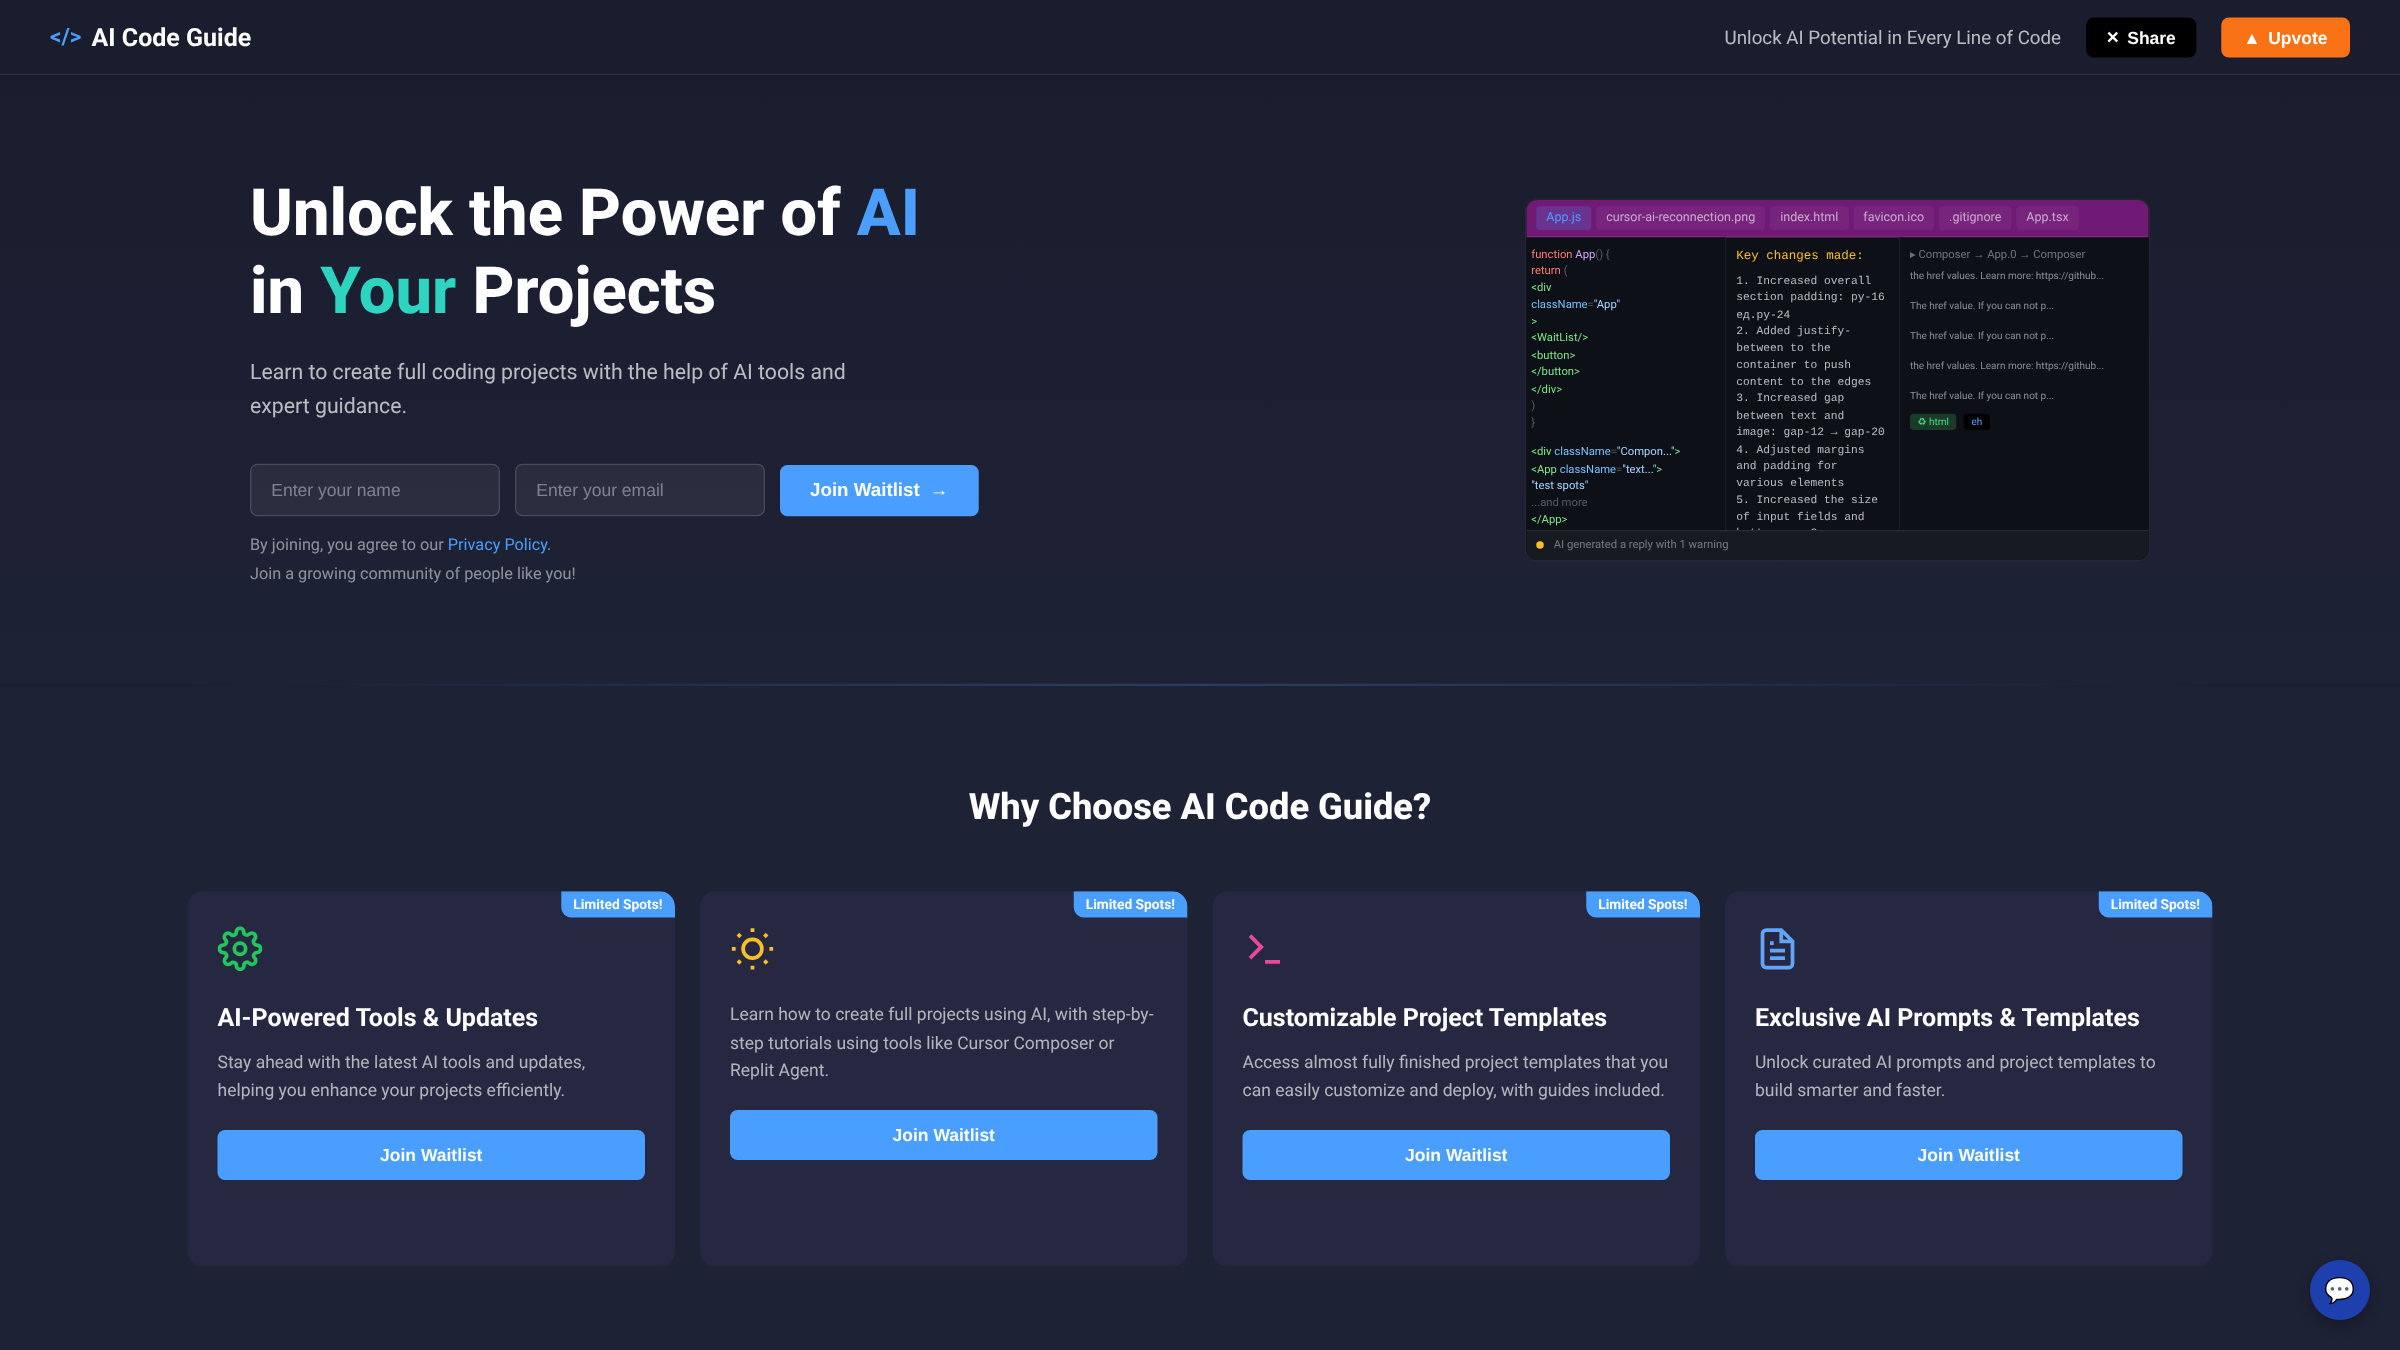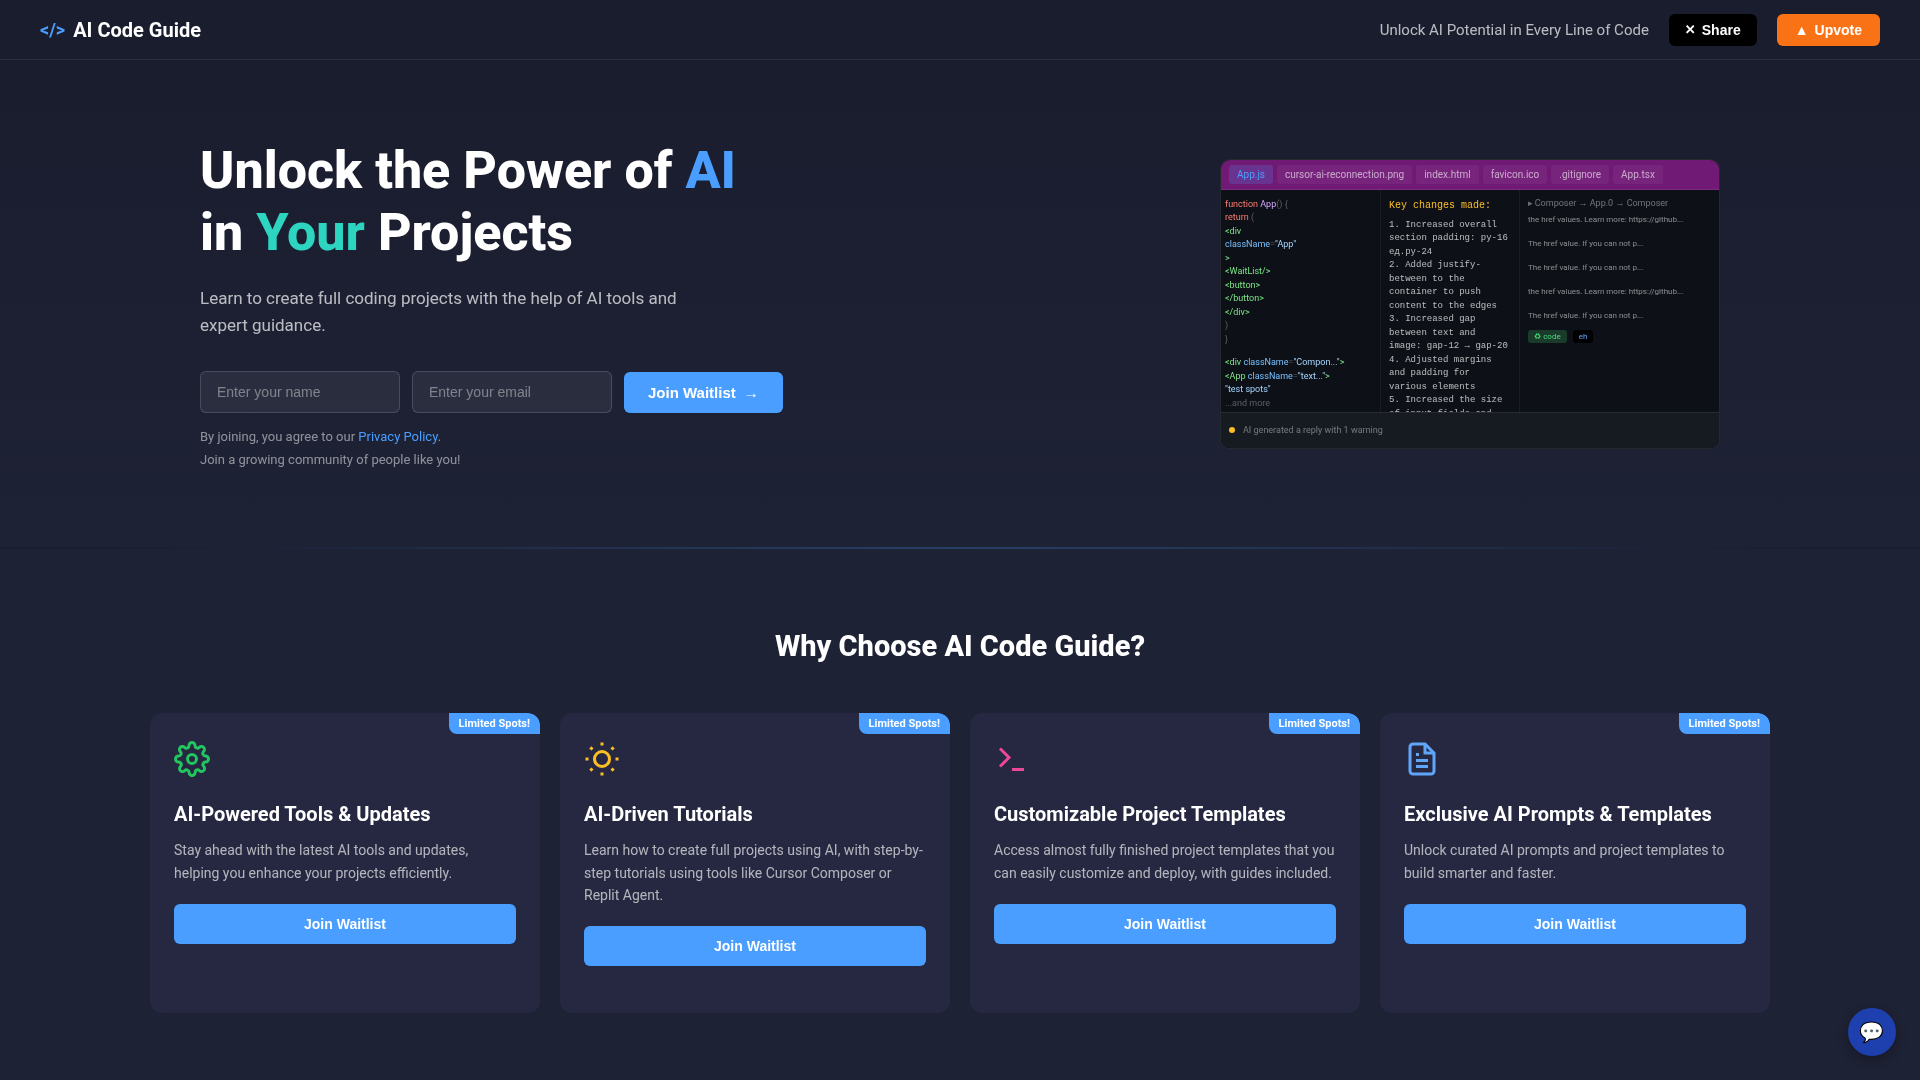--- a/index.html
+++ b/index.html
@@ -218,21 +218,21 @@
       padding: 8px;
       font-size: 9px;
       color: rgba(255,255,255,0.5);
       overflow: hidden;
     }
     .code-bottom-bar {
       position: absolute;
       bottom: 0;
       left: 0;
       right: 0;
-      height: 36px;
+      height: 24px;
       background: #161b22;
       border-top: 1px solid rgba(255,255,255,0.08);
       display: flex;
       align-items: center;
       padding: 0 8px;
       gap: 8px;
       font-size: 9px;
       color: rgba(255,255,255,0.4);
     }
     .status-dot {
@@ -431,21 +431,21 @@
         <div class="code-panel">
           <div style="font-size:9px;color:rgba(255,255,255,0.4);margin-bottom:6px;">▸ Composer → App.0 → Composer</div>
           <div style="font-size:8px;color:rgba(255,255,255,0.5);line-height:1.5">
             the href values. Learn more: https://github...<br><br>
             The href value. If you can not p...<br><br>
             The href value. If you can not p...<br><br>
             the href values. Learn more: https://github...<br><br>
             The href value. If you can not p...
           </div>
           <div style="margin-top:10px;font-size:8px;color:rgba(255,255,255,0.3);">
-            <span style="background:#1a3a2a;color:#4ade80;padding:2px 6px;border-radius:3px;">♻ code</span>
+            <span style="background:#1a3a2a;color:#4ade80;padding:2px 6px;border-radius:3px;">♻ html</span>
             <span style="background:#000000;color:#60a5fa;padding:2px 6px;border-radius:3px;margin-left:4px;">eh</span>
           </div>
         </div>
       </div>
       <div class="code-bottom-bar">
         <span class="status-dot yellow"></span>
         <span>AI generated a reply with 1 warning</span>
       </div>
     </div>
   </div>
@@ -473,21 +473,20 @@
             <circle cx="12" cy="12" r="5"></circle>
             <line x1="12" y1="1" x2="12" y2="3"></line>
             <line x1="12" y1="21" x2="12" y2="23"></line>
             <line x1="4.22" y1="4.22" x2="5.64" y2="5.64"></line>
             <line x1="18.36" y1="18.36" x2="19.78" y2="19.78"></line>
             <line x1="1" y1="12" x2="3" y2="12"></line>
             <line x1="21" y1="12" x2="23" y2="12"></line>
             <line x1="4.22" y1="19.78" x2="5.64" y2="18.36"></line>
             <line x1="18.36" y1="5.64" x2="19.78" y2="4.22"></line>
           </svg></span>
-      <div class="card-title">AI-Driven Tutorials</div>
       <p class="card-desc">Learn how to create full projects using AI, with step-by-step tutorials using tools like Cursor Composer or Replit Agent.</p>
       <button class="btn-card-join">Join Waitlist</button>
     </div>
       <div class="card">
       <span class="card-badge">Limited Spots!</span>
       <span class="card-icon pink"><svg width="36" height="36" viewBox="0 0 24 24" fill="none" stroke="#ec4899" stroke-width="2">
             <polyline points="4 17 10 11 4 5"></polyline>
             <line x1="12" y1="19" x2="20" y2="19"></line>
           </svg></span>
       <div class="card-title">Customizable Project Templates</div>

